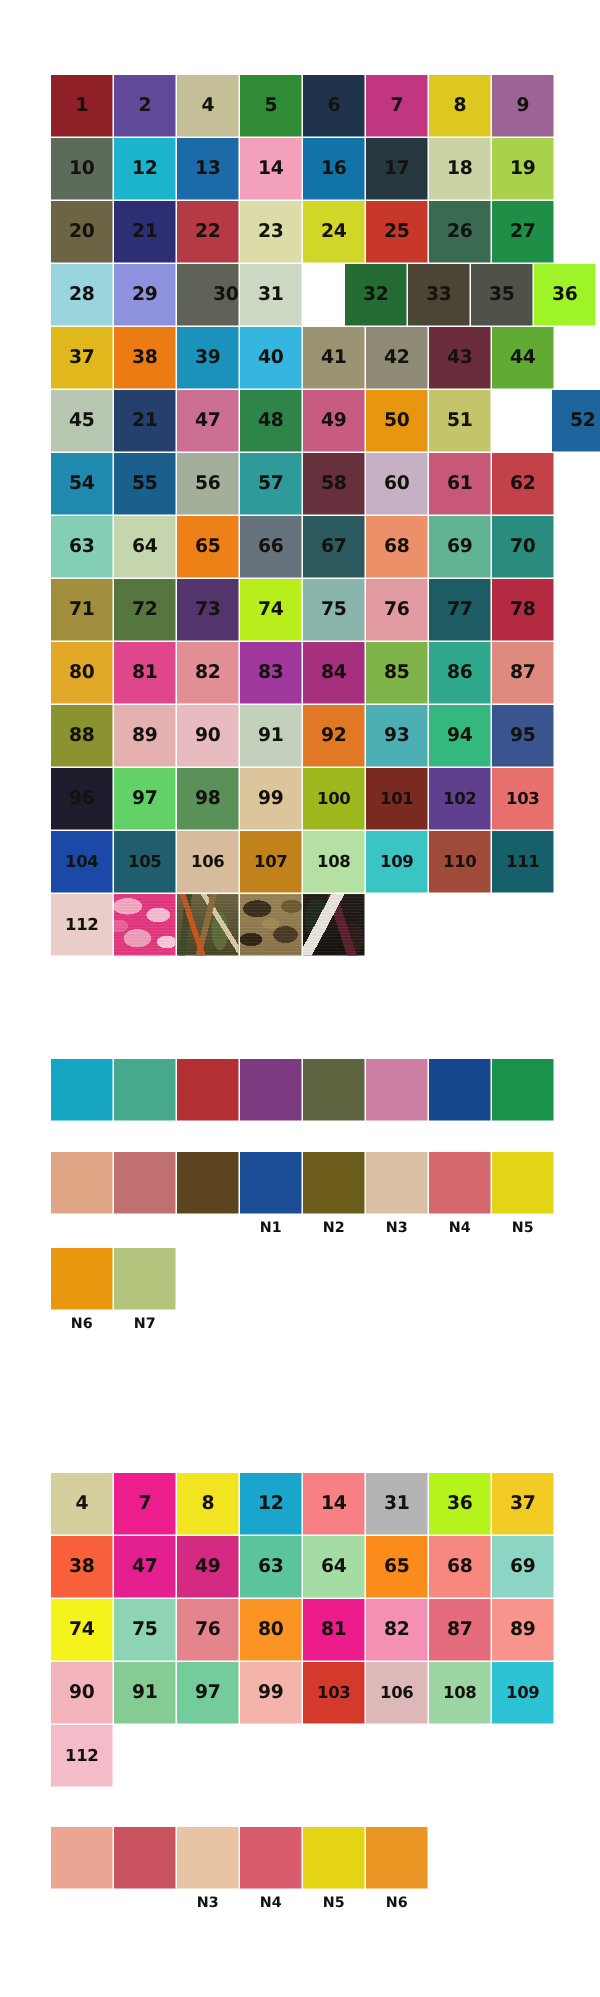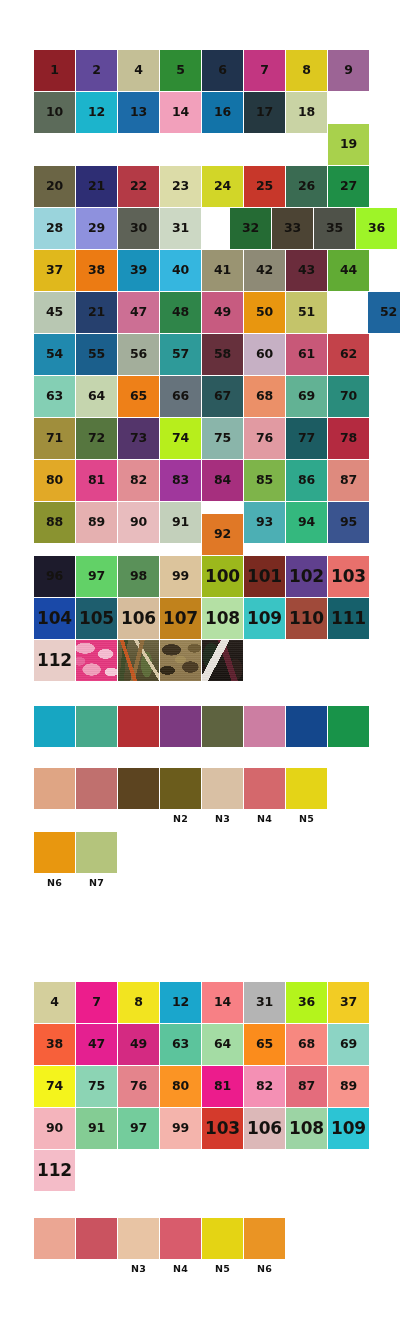--- a/index.html
+++ b/index.html
@@ -9,21 +9,21 @@
   .section{position:absolute;left:34px;}
 
   .row{display:flex;gap:1px;margin-bottom:1px;}
   .sw{
     width:41px;height:41px;
     display:flex;align-items:center;justify-content:center;
     font-size:12.5px;font-weight:700;color:#14120f;
     letter-spacing:-.2px;line-height:1;
     position:relative;
   }
-  .sw.small{font-size:17px;}
+  .sw.small{font-size:11px;}
 
   
   .nrow{display:flex;gap:1px;}
   .ncell{width:41px;display:flex;flex-direction:column;align-items:center;}
   .nchip{width:41px;height:41px;}
   .nlabel{font-size:9.5px;font-weight:700;color:#111;margin-top:4px;letter-spacing:.1px;}
   .nlabel.empty{visibility:hidden;}
 
   
   .camo{width:41px;height:41px;position:relative;overflow:hidden;}
@@ -116,21 +116,21 @@
         </div>
         <div class="sw" style="background: rgb(18, 115, 168);">
           <span>16</span>
         </div>
         <div class="sw" style="background: rgb(37, 56, 64);">
           <span>17</span>
         </div>
         <div class="sw" style="background: rgb(201, 211, 164); text-align: right;">
           <span>18</span>
         </div>
-        <div class="sw" style="background: rgb(168, 209, 76); margin-top: 32px;">
+        <div class="sw" style="background: rgb(168, 209, 76);">
           <span>19</span>
         </div>
       </div>
       <div class="row">
         <div class="sw" style="background: rgb(107, 101, 69);">
           <span>20</span>
         </div>
         <div class="sw" style="background: rgb(46, 46, 116);">
           <span>21</span>
         </div>
@@ -153,21 +153,21 @@
           <span>27</span>
         </div>
       </div>
       <div class="row">
         <div class="sw" style="background: rgb(154, 212, 220);">
           <span>28</span>
         </div>
         <div class="sw" style="background: rgb(142, 145, 221);">
           <span>29</span>
         </div>
-        <div class="sw" style="background: rgb(94, 98, 87);">
+        <div class="sw" style="background: rgb(94, 98, 87); justify-content: flex-end;">
           <span>30</span>
         </div>
         <div class="sw" style="background: rgb(204, 216, 196);">
           <span>31</span>
         </div>
         <div class="sw" style="background: rgb(37, 107, 52); margin-left: 28px;">
           <span>32</span>
         </div>
         <div class="sw" style="background: rgb(76, 68, 52);">
           <span>33</span>
@@ -341,21 +341,21 @@
         </div>
         <div class="sw" style="background: rgb(229, 176, 176);">
           <span>89</span>
         </div>
         <div class="sw" style="background: rgb(232, 188, 190);">
           <span>90</span>
         </div>
         <div class="sw" style="background: rgb(195, 208, 187);">
           <span>91</span>
         </div>
-        <div class="sw" style="background: rgb(224, 120, 38); margin-top: 12px;">
+        <div class="sw" style="background: rgb(224, 120, 38);">
           <span>92</span>
         </div>
         <div class="sw" style="background: rgb(76, 175, 180);">
           <span>93</span>
         </div>
         <div class="sw" style="background: rgb(52, 184, 126);">
           <span>94</span>
         </div>
         <div class="sw" style="background: rgb(58, 84, 143);">
           <span>95</span>
@@ -467,20 +467,24 @@
         </div>
         <div class="ncell">
           <div class="nchip" style="background: rgb(192, 112, 110);"></div>
           <div class="nlabel empty">-</div>
         </div>
         <div class="ncell">
           <div class="nchip" style="background: rgb(92, 68, 32);"></div>
           <div class="nlabel empty">-</div>
         </div>
         <div class="ncell">
+          <div class="nchip" style="background: rgb(26, 77, 149);"></div>
+          <div class="nlabel">N1</div>
+        </div>
+        <div class="ncell">
           <div class="nchip" style="background: rgb(107, 92, 28);"></div>
           <div class="nlabel">N2</div>
         </div>
         <div class="ncell">
           <div class="nchip" style="background: rgb(217, 192, 164);"></div>
           <div class="nlabel">N3</div>
         </div>
         <div class="ncell">
           <div class="nchip" style="background: rgb(212, 104, 108);"></div>
           <div class="nlabel">N4</div>

